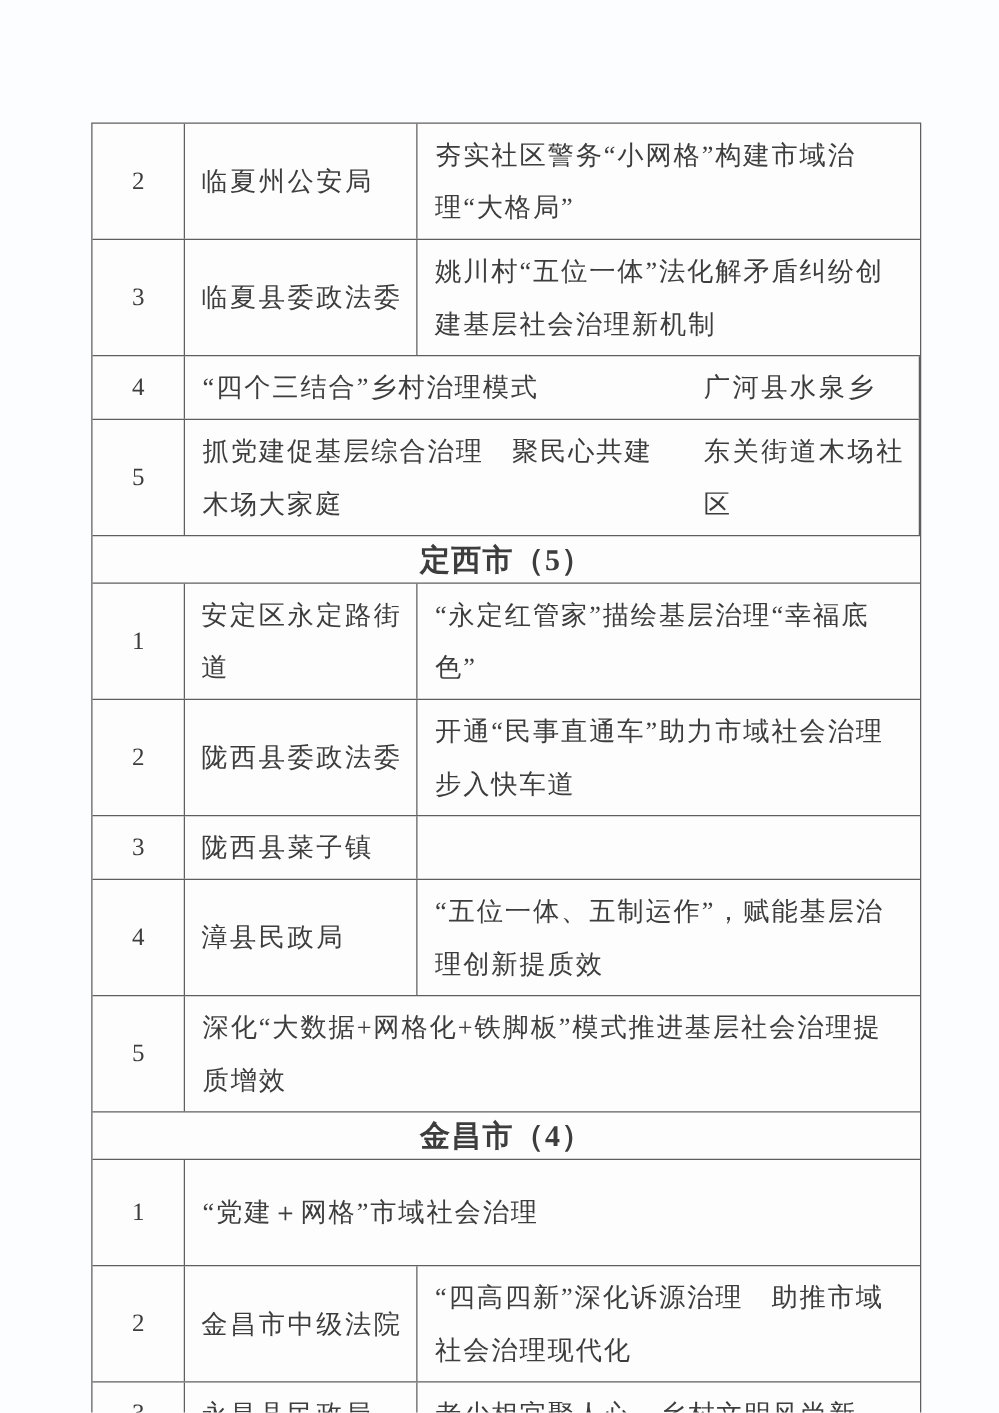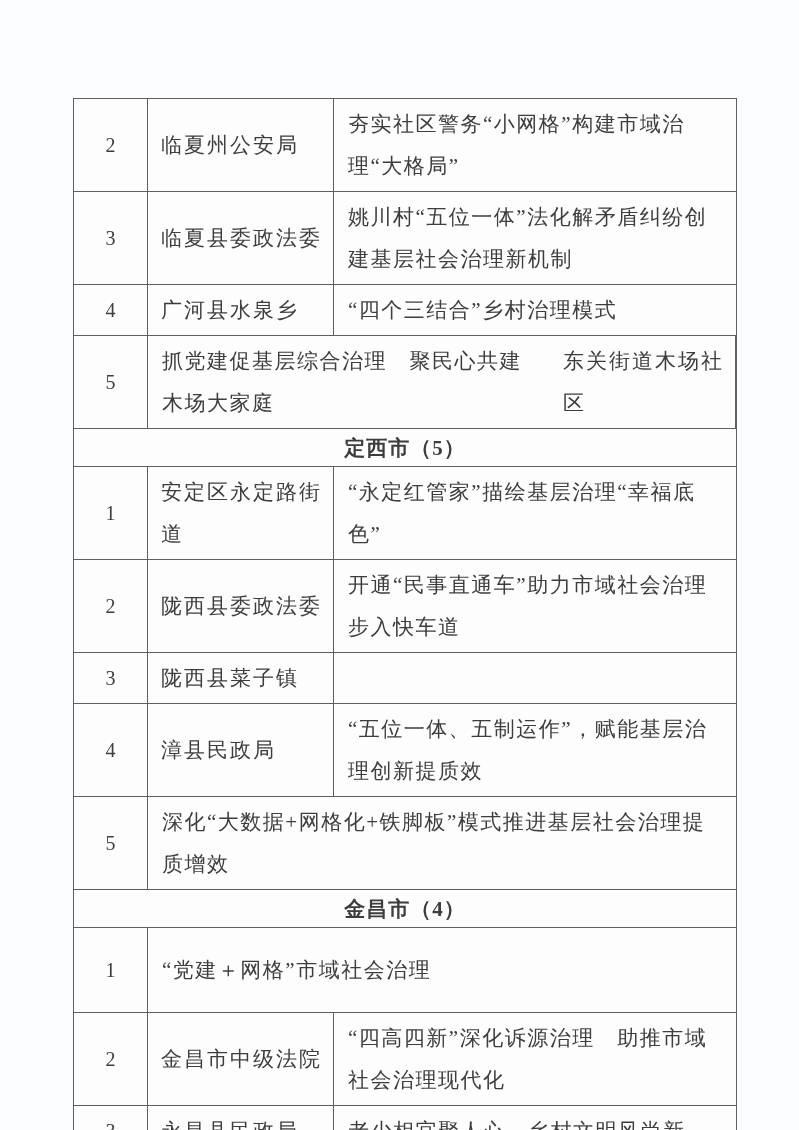--- a/index.html
+++ b/index.html
@@ -61,21 +61,21 @@
   .h2 { min-height: 85px; }
   .hfirst { min-height: 89px; }
   .hlast { min-height: 41px; }
   .section-row {
     display: flex;
     align-items: center;
     justify-content: center;
     min-height: 38px;
     border-bottom: 1px solid #5f5f5f;
     font-weight: bold;
-    font-size: 21px;
+    font-size: 24px;
     letter-spacing: 1px;
   }
 </style>
 </head>
 <body>
 
 <div class="page">
   <div class="doc-table">
 
     <div class="tr hfirst">
@@ -83,22 +83,22 @@
       <div class="td c-org">临夏州公安局</div>
       <div class="td c-desc">夯实社区警务“小网格”构建市域治理“大格局”</div>
     </div>
     <div class="tr h2">
       <div class="td c-num">3</div>
       <div class="td c-org">临夏县委政法委</div>
       <div class="td c-desc">姚川村“五位一体”法化解矛盾纠纷创建基层社会治理新机制</div>
     </div>
     <div class="tr h1">
       <div class="td c-num">4</div>
+      <div class="td c-desc">“四个三结合”乡村治理模式</div>
       <div class="td c-org">广河县水泉乡</div>
-      <div class="td c-desc">“四个三结合”乡村治理模式</div>
     </div>
     <div class="tr h2">
       <div class="td c-num">5</div>
       <div class="td c-desc">抓党建促基层综合治理　聚民心共建木场大家庭</div>
       <div class="td c-org">东关街道木场社区</div>
     </div>
 
     <div class="section-row">定西市（5）</div>
     <div class="tr h1">
       <div class="td c-num">1</div>

